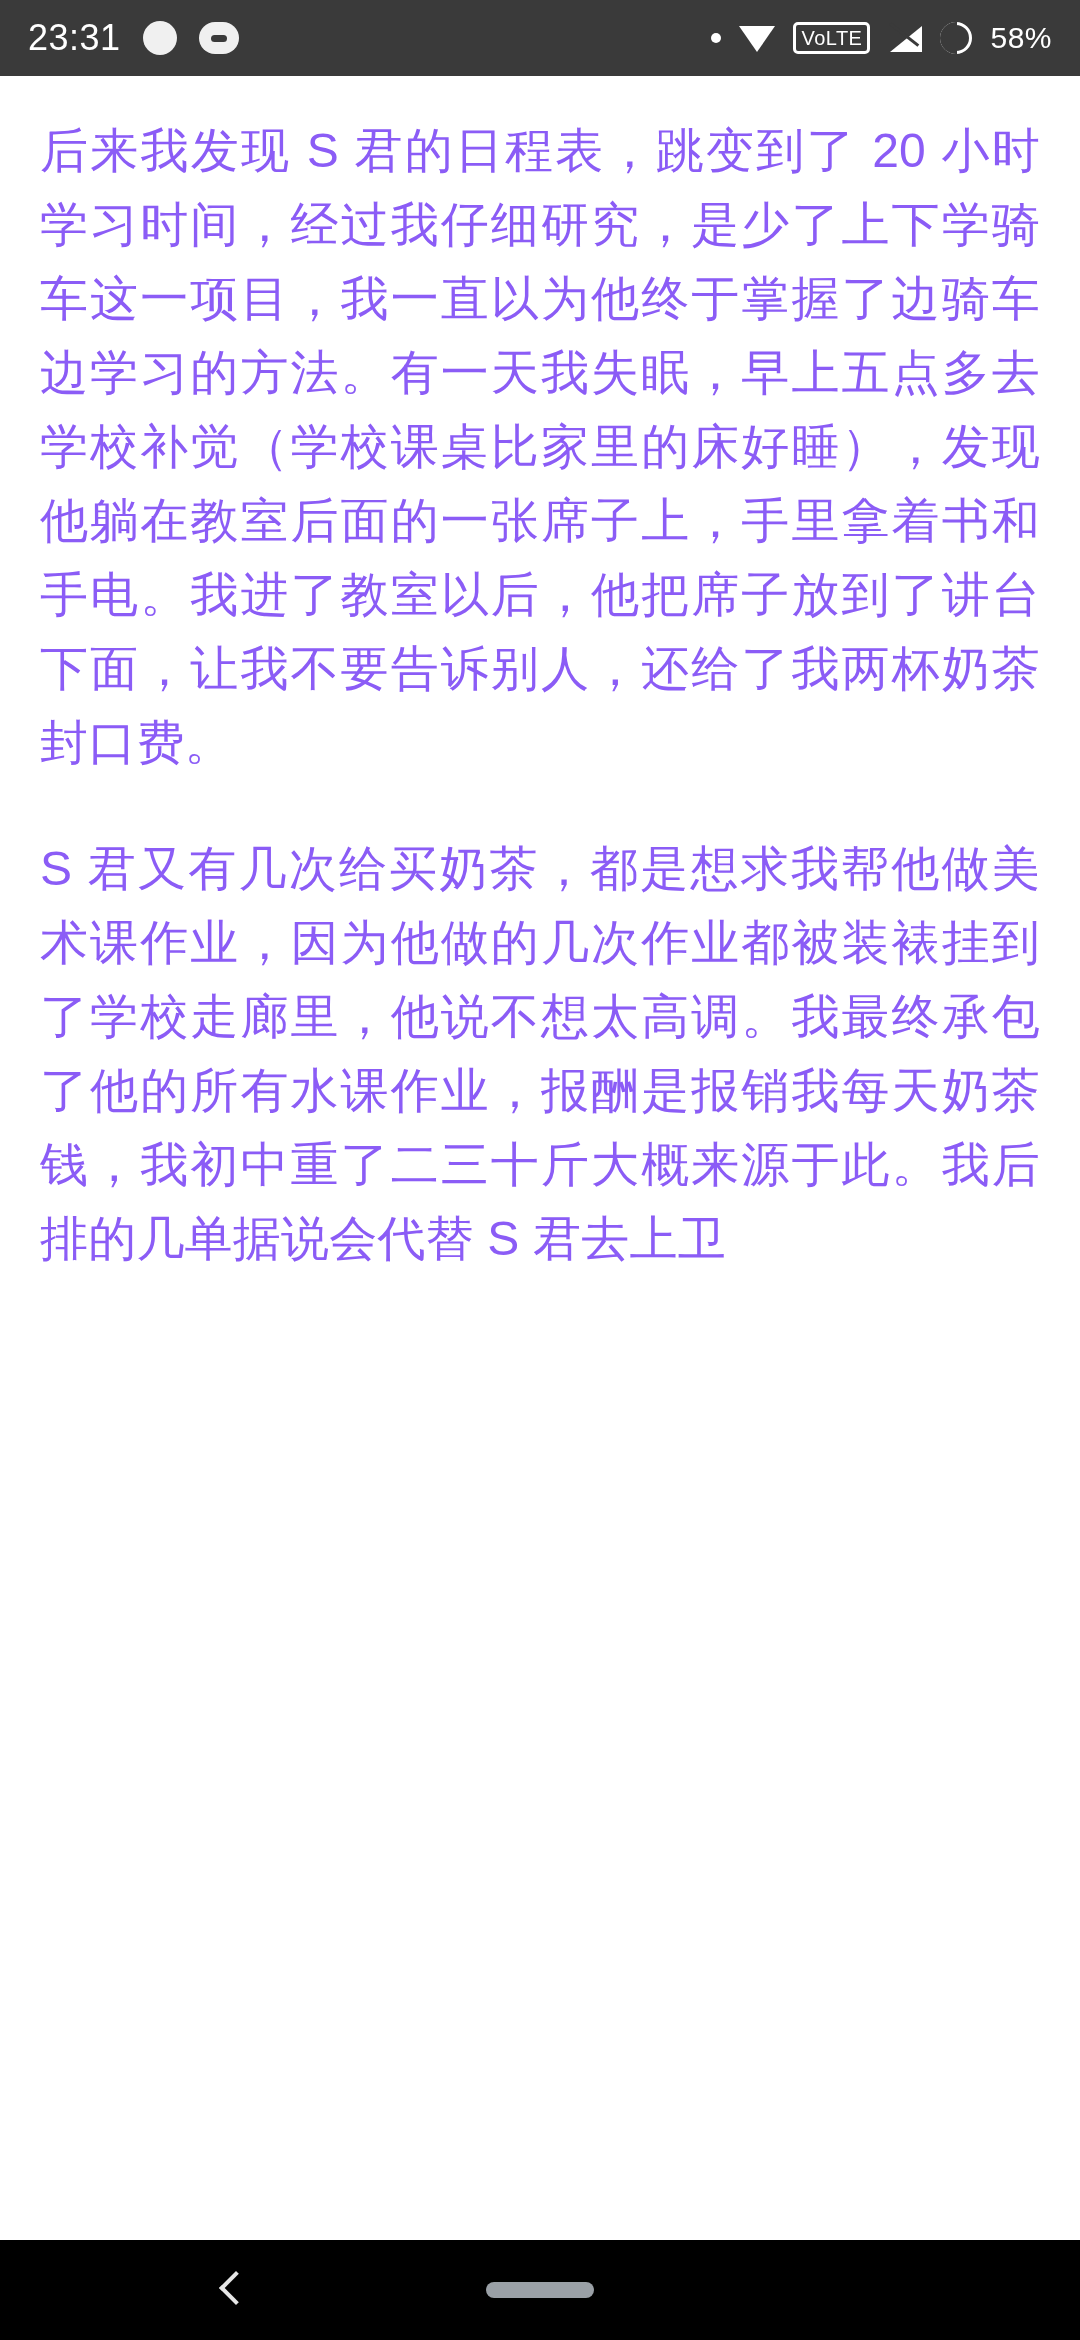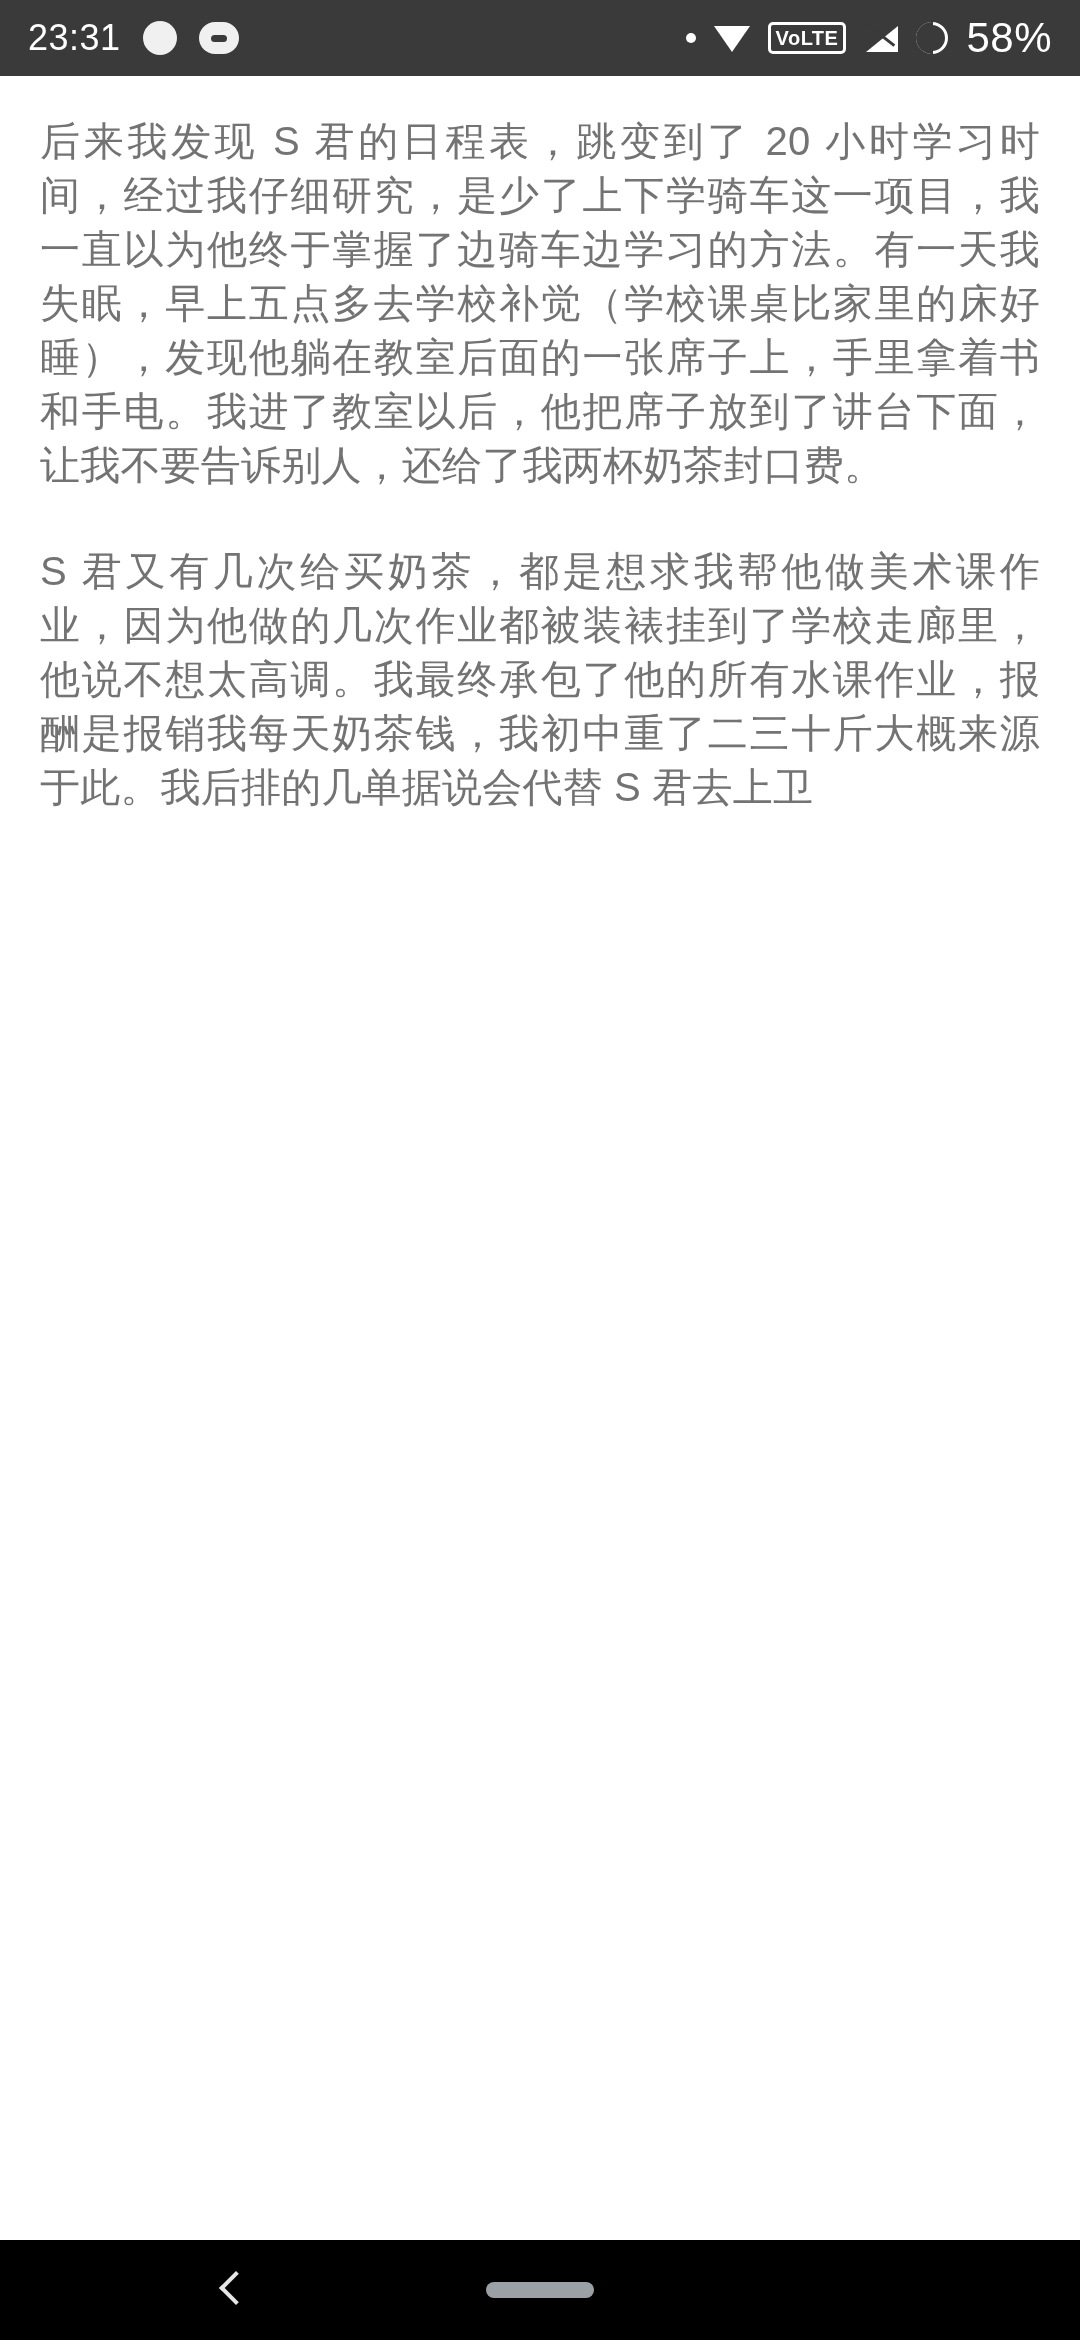--- a/index.html
+++ b/index.html
@@ -87,21 +87,21 @@
     border-left: 18px solid transparent;
     border-right: 18px solid transparent;
     border-top: 26px solid #ffffff;
   }
   .volte-icon {
     border: 3px solid #ffffff;
     border-radius: 5px;
     font-size: 20px;
     line-height: 1;
     padding: 3px 5px;
-    font-weight: 700;
+    font-weight: 400;
     letter-spacing: 0.5px;
   }
   .signal-icon {
     width: 34px;
     height: 28px;
     position: relative;
     display: inline-block;
   }
   .signal-icon::before {
     content: "";
@@ -133,38 +133,38 @@
   .battery-icon::after {
     content: "";
     position: absolute;
     left: -3px; top: -3px;
     width: 17px;
     height: 32px;
     background: #3a3a3a;
     border-radius: 16px 0 0 16px;
   }
   .battery-pct {
-    font-size: 42px;
+    font-size: 30px;
   }
 
   
   .reader {
     position: absolute;
     top: 76px;
     left: 0;
     width: 1080px;
     height: 2340px;
     background: #ffffff;
     padding: 38px 40px 0 40px;
     box-sizing: border-box;
   }
   .para {
-    color: #737373;
-    font-size: 40px;
-    line-height: 54px;
+    color: #8b5cf6;
+    font-size: 48px;
+    line-height: 74px;
     text-align: justify;
     margin: 0 0 52px 0;
     letter-spacing: 0.2px;
   }
   .para.last {
     margin-bottom: 0;
   }
 
   
   .bottom-mask {

